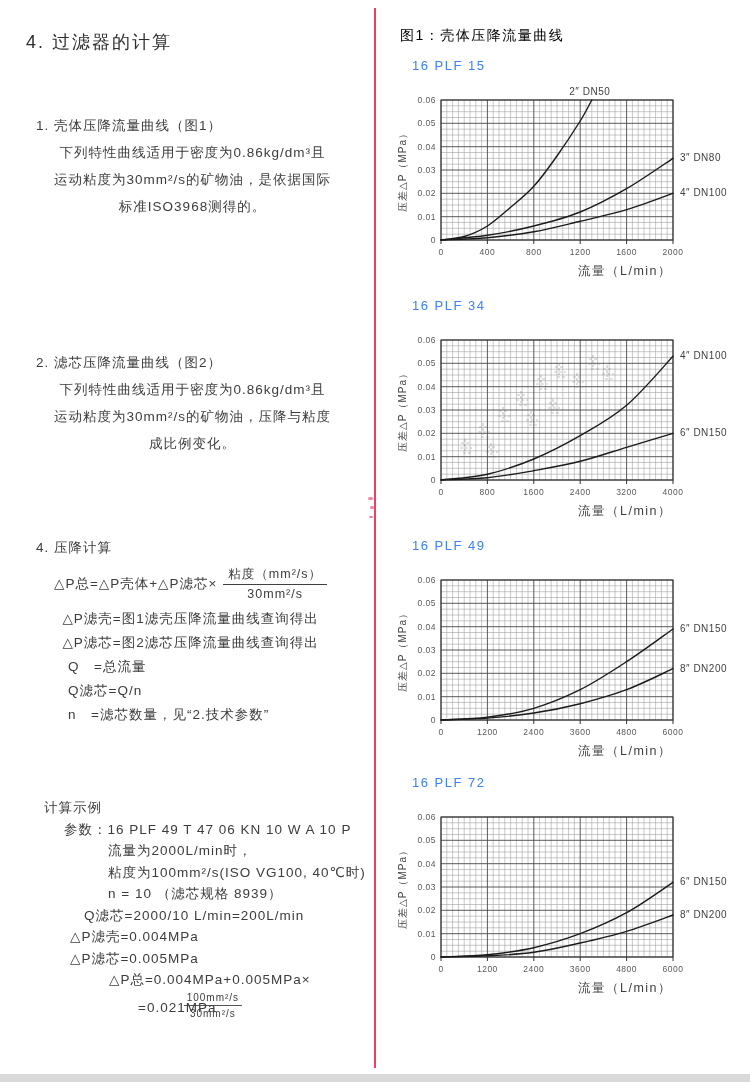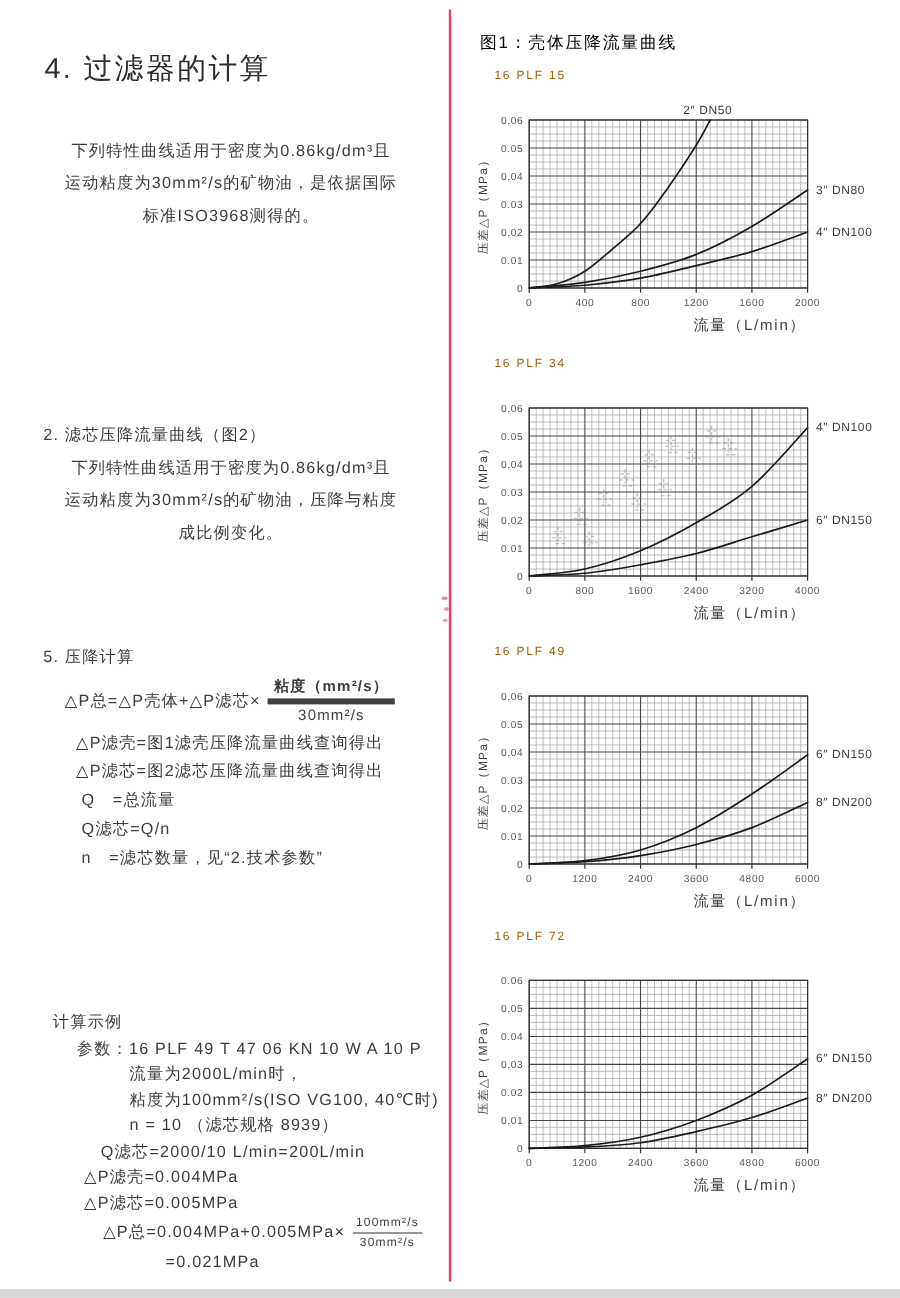--- a/index.html
+++ b/index.html
@@ -9,50 +9,50 @@
     -webkit-font-smoothing:antialiased;
   }
   .page{position:absolute;inset:0;background:#fff;overflow:hidden;}
 
   
   .divider{position:absolute;left:374px;top:8px;width:2px;height:1060px;background:#ee4066;}
   .smudge{position:absolute;background:#ef5f84;border-radius:2px;opacity:.75;}
   .bottom-strip{position:absolute;left:0;bottom:0;width:750px;height:8px;background:#d9d9d9;}
 
   
-  .doc-heading{position:absolute;left:22px;top:26px;margin:15px;font-size:24px;font-weight:500;
+  .doc-heading{position:absolute;left:22px;top:26px;margin:4px;font-size:18px;font-weight:500;
     letter-spacing:2px;color:#2e2e2e;}
   .intro{position:absolute;left:40px;top:76px;margin:0;font-size:13.5px;letter-spacing:1px;}
   .sec{position:absolute;left:36px;font-size:13.5px;letter-spacing:1px;line-height:27px;}
   .sec-title{white-space:pre;}
   .sec-line{margin-left:18px;white-space:pre;text-align:center;}
   .sec3 .sec-line{line-height:24px;}
   .sec3 .q-line{margin-left:32px;white-space:pre;line-height:24px;}
 
   .formula-row{display:flex;align-items:center;margin-left:18px;height:46px;line-height:normal;}
   .frac{display:inline-block;text-align:center;margin-left:6px;font-size:12.5px;line-height:1.35;}
-  .frac .num{display:block;border-bottom:5px solid #404040;padding:0 5px 1px;font-weight:bold;}
+  .frac .num{display:block;border-bottom:1px solid #404040;padding:0 5px 1px;}
   .frac .den{display:block;padding-top:1px;}
 
-  .example{position:absolute;left:44px;top:841px;font-size:13.5px;letter-spacing:1px;line-height:21.5px;}
+  .example{position:absolute;left:44px;top:797px;font-size:13.5px;letter-spacing:1px;line-height:21.5px;}
   .ex-title{white-space:pre;}
   .ex-param{margin-left:20px;white-space:pre;}
   .ex-sub{margin-left:64px;white-space:pre;}
   .ex-q{margin-left:40px;white-space:pre;}
   .ex-dp{margin-left:26px;white-space:pre;}
-  .ex-total{display:flex;align-items:center;margin-left:42px;height:28px;}
+  .ex-total{display:flex;align-items:center;margin-left:10px;height:28px;flex-direction:column;}
   .frac-sm{display:inline-block;text-align:center;margin-left:6px;font-size:10px;line-height:1.3;}
   .frac-sm .num{display:block;border-bottom:1px solid #555;padding:0 3px 1px;}
   .frac-sm .den{display:block;padding-top:1px;}
   .ex-result{margin-left:94px;white-space:pre;}
 
   
   .fig-title{position:absolute;left:400px;top:27px;font-size:14px;letter-spacing:1.5px;color:#000000;}
   .chart{position:absolute;left:398px;width:350px;height:236px;margin:0;}
-  .chart-title{position:absolute;left:14px;top:0;font-size:10px;letter-spacing:1.5px;color:#a16207;}
+  .chart-title{position:absolute;left:14px;top:0;font-size:13px;letter-spacing:1.5px;color:#3b82f6;}
   .chart svg{position:absolute;left:0;top:22px;width:350px;height:212px;}
   .chart-0{top:58px;}  .chart-1{top:298px;}  .chart-2{top:538px;}  .chart-3{top:775px;}
 
   svg text{font-family:"Liberation Sans","DejaVu Sans",sans-serif;}
   svg .tick{font-size:8.5px;fill:#585858;letter-spacing:.5px;}
   svg .clabel{font-size:10px;fill:#3f3f3f;letter-spacing:.5px;}
   svg .xlabel{font-size:12.5px;fill:#3f3f3f;letter-spacing:1.5px;}
   svg .ylabel{font-size:10px;fill:#3f3f3f;letter-spacing:1px;}
 </style>
 </head>
@@ -63,34 +63,35 @@
   <div class="divider"></div>
   <div class="smudge" style="left:368px;top:497px;width:5px;height:3px;"></div>
   <div class="smudge" style="left:370px;top:506px;width:4px;height:3px;"></div>
   <div class="smudge" style="left:369px;top:516px;width:4px;height:2px;"></div>
   <div class="bottom-strip"></div>
 
   <h1 class="doc-heading">4. 过滤器的计算</h1>
 
 
   <div class="sec" style="top:112px;">
+    <div class="sec-title">1. 壳体压降流量曲线（图1）</div>
     <div class="sec-line">下列特性曲线适用于密度为0.86kg/dm³且</div>
     <div class="sec-line">运动粘度为30mm²/s的矿物油，是依据国际</div>
     <div class="sec-line">标准ISO3968测得的。</div>
   </div>
 
   <div class="sec" style="top:349px;">
     <div class="sec-title">2. 滤芯压降流量曲线（图2）</div>
     <div class="sec-line">下列特性曲线适用于密度为0.86kg/dm³且</div>
     <div class="sec-line">运动粘度为30mm²/s的矿物油，压降与粘度</div>
     <div class="sec-line">成比例变化。</div>
   </div>
 
   <div class="sec sec3" style="top:534px;">
-    <div class="sec-title">5. 压降计算</div>
+    <div class="sec-title">4. 压降计算</div>
     <div class="formula-row">
       <span>△P总=△P壳体+△P滤芯×</span>
       <span class="frac">
         <span class="num">粘度（mm²/s）</span>
         <span class="den">30mm²/s</span>
       </span>
     </div>
     <div class="sec-line">△P滤壳=图1滤壳压降流量曲线查询得出</div>
     <div class="sec-line">△P滤芯=图2滤芯压降流量曲线查询得出</div>
     <div class="q-line">Q　=总流量</div>

